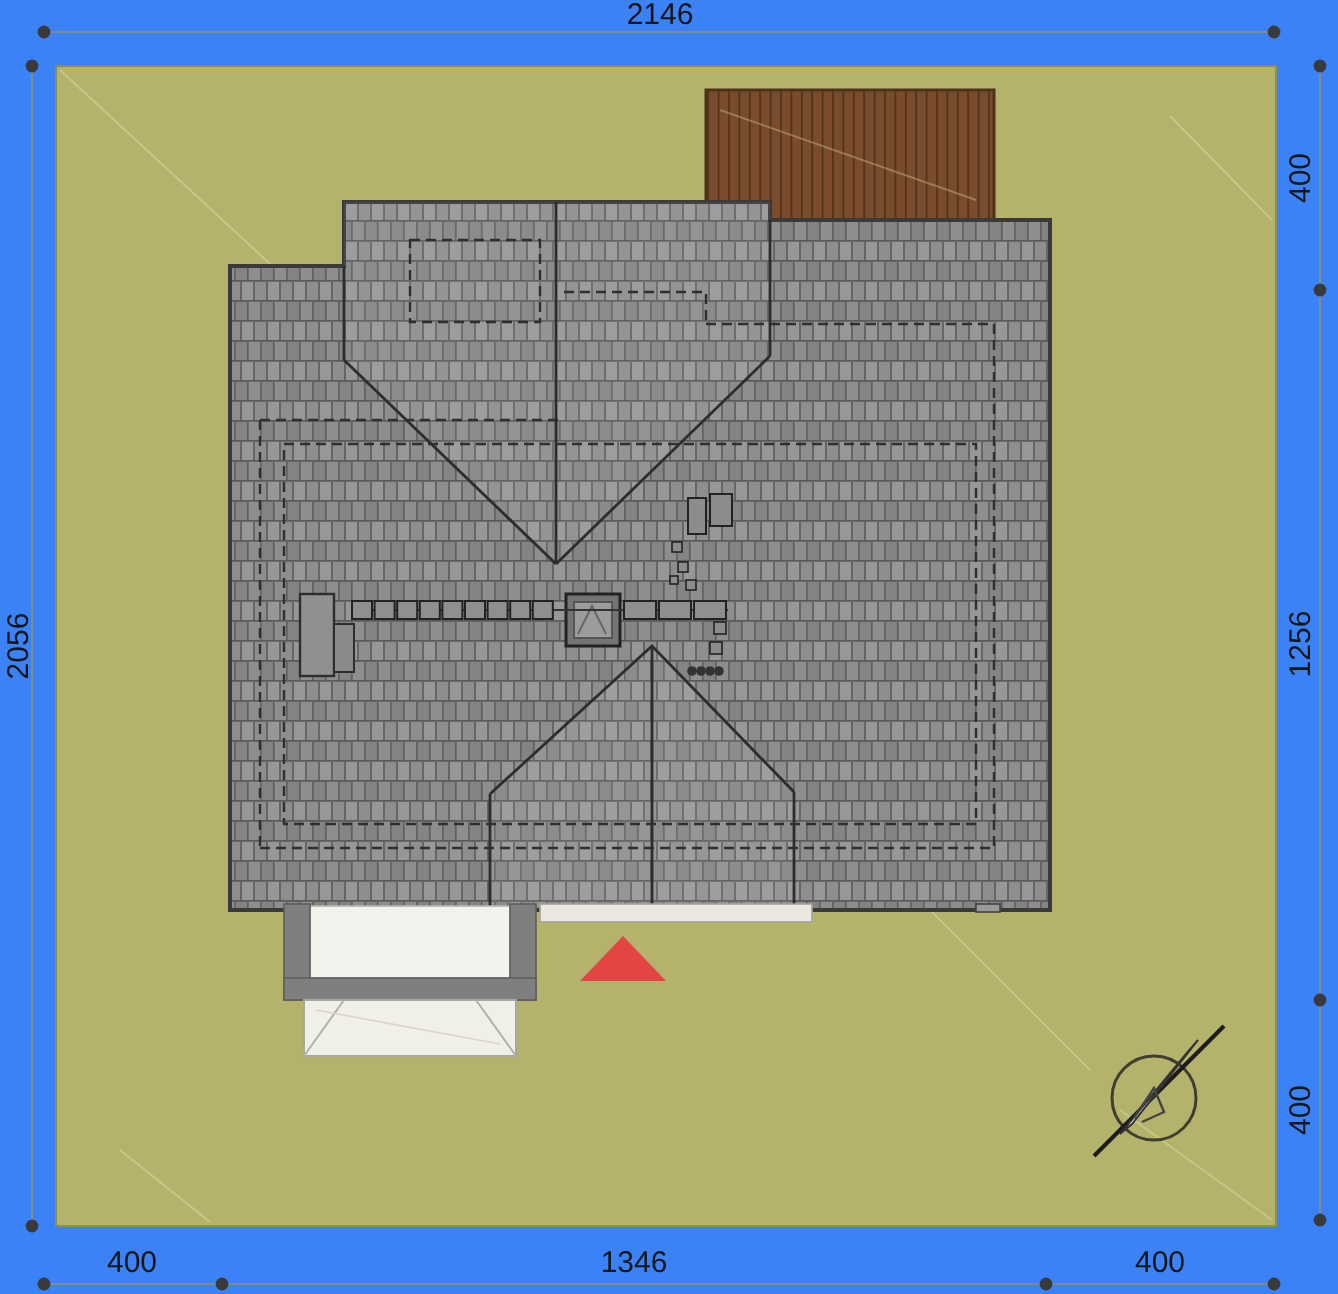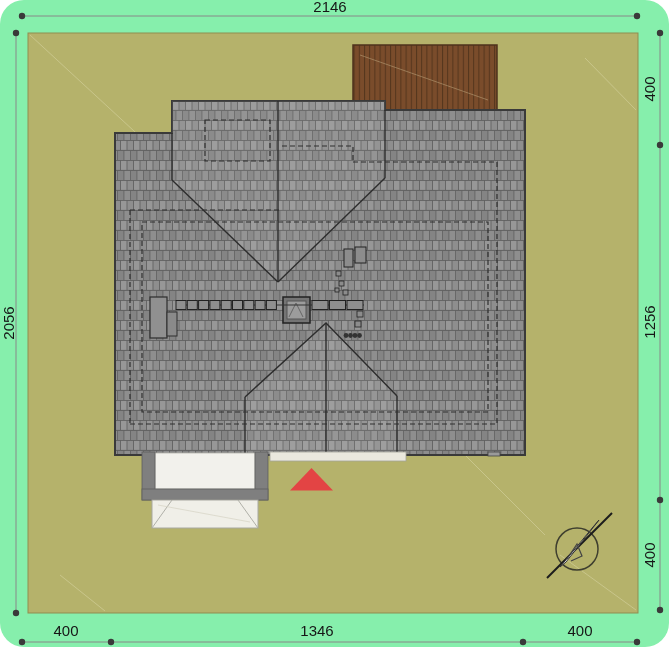--- a/index.html
+++ b/index.html
@@ -1,22 +1,21 @@
 <!DOCTYPE html>
 <html><head>
 <meta charset="utf-8">
 <style>
   html,body{margin:0;padding:0;background:#ffffff;}
   .canvas{
     position:relative;
     width:669px;height:647px;
-    background:#86efac;
+    background:#3b82f6;
     font-family:"Liberation Sans", sans-serif;
     overflow:hidden;
-    border-radius:24px;
   }
   svg text{
     font-family:"Liberation Sans", sans-serif;
     font-size:15px;
     fill:#161616;
   }
 </style>
 </head>
 <body>
 

